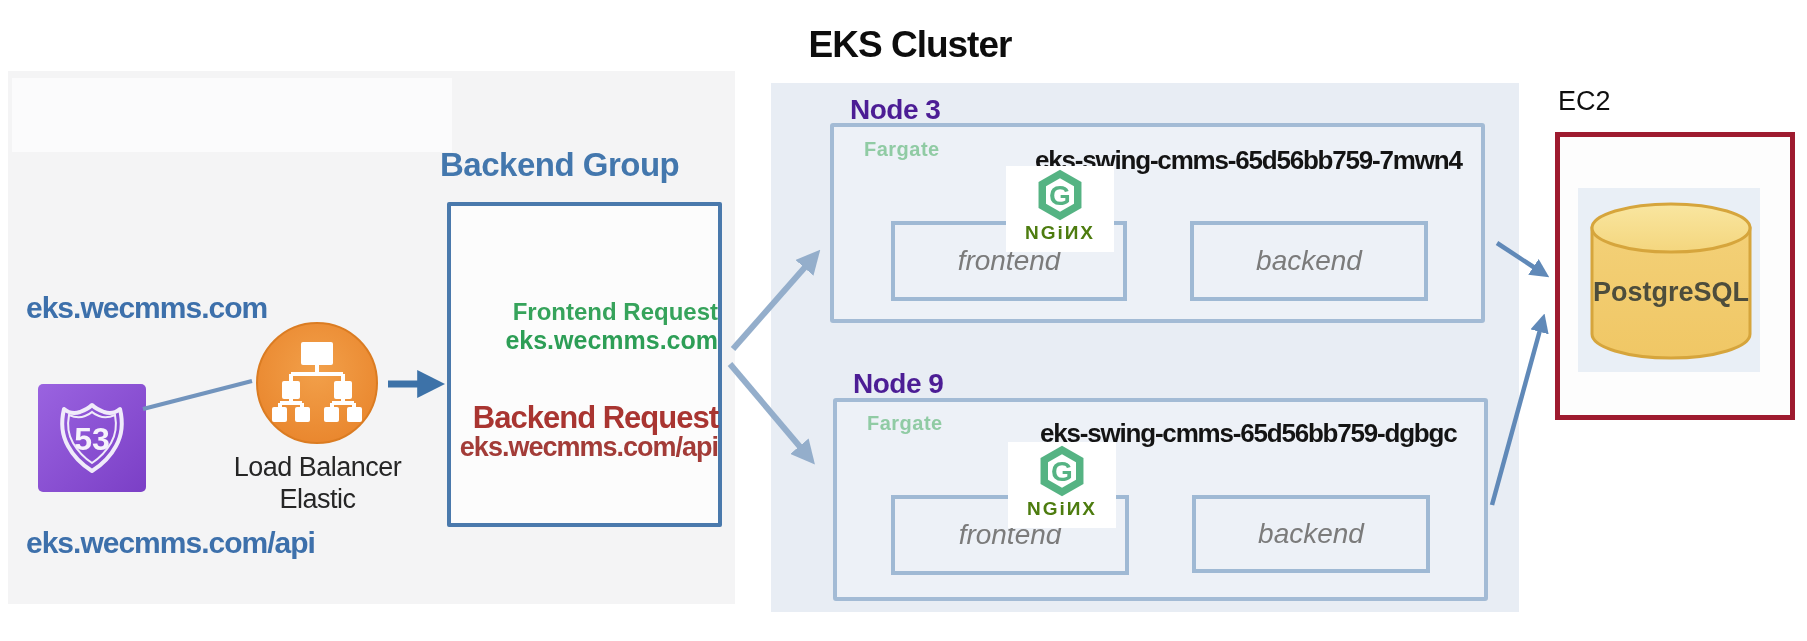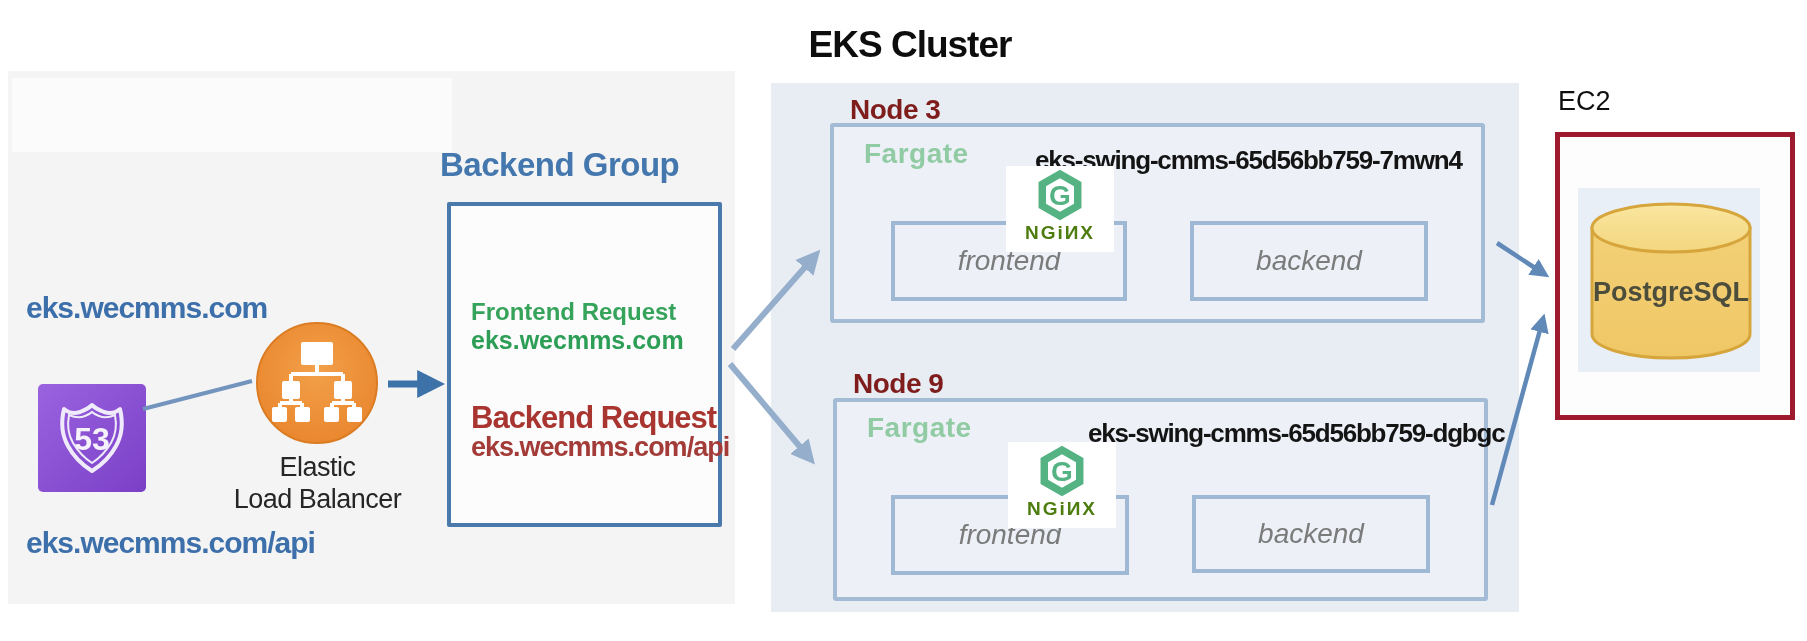--- a/index.html
+++ b/index.html
@@ -20,34 +20,34 @@
   .dns-text{font-size:30px;font-weight:bold;color:#3d70ab;letter-spacing:-1px;white-space:nowrap;}
   .dns-top{left:26px;top:291px;}
   .dns-bottom{left:26px;top:526px;}
   .elb-caption{left:225px;top:452px;width:185px;text-align:center;
     font-size:27px;color:#262626;line-height:1.18;letter-spacing:-0.5px;}
 
   
   .tg-title{left:440px;top:146px;width:280px;font-size:33px;font-weight:bold;color:#4377ad;letter-spacing:-0.5px;}
   .tg-box{left:447px;top:202px;width:267px;height:317px;background:#fcfcfc;
     border:4px solid #4a79ac;border-radius:2px;}
-  .tg-content{position:absolute;left:0;width:100%;text-align:left;margin-left:20px;}
+  .tg-content{position:absolute;left:0;width:100%;text-align:right;}
   .tg-front-label{top:92px;font-size:24px;font-weight:bold;color:#36a35b;}
   .tg-front-host{top:120px;font-size:25px;font-weight:bold;color:#2d9e56;}
   .tg-back-label{top:194px;font-size:31px;font-weight:bold;color:#a93531;letter-spacing:-1px;}
   .tg-back-host{top:226px;font-size:27px;font-weight:bold;color:#a33c38;letter-spacing:-1px;}
 
   
-  .node-label{font-size:28px;font-weight:bold;color:#7f1d1d;letter-spacing:-0.5px;}
+  .node-label{font-size:28px;font-weight:bold;color:#4c1d95;letter-spacing:-0.5px;}
   .node-box{background:#edf1f7;border:4px solid #a3bbd5;border-radius:3px;}
   .node3-label{left:850px;top:94px;}
   .node3-box{left:830px;top:123px;width:647px;height:192px;}
   .node4-label{left:853px;top:368px;}
   .node4-box{left:833px;top:398px;width:647px;height:195px;}
-  .fargate-label{font-size:28px;font-weight:bold;color:#90cba4;letter-spacing:0.5px;}
+  .fargate-label{font-size:20px;font-weight:bold;color:#90cba4;letter-spacing:0.5px;}
   .pod-name{font-size:26px;font-weight:bold;color:#141414;letter-spacing:-1.2px;white-space:nowrap;margin-top:8px;}
   .container-box{position:absolute;border:4px solid #9fb9d4;background:transparent;
     display:flex;align-items:center;justify-content:center;font-style:italic;}
   .container-label{font-size:28px;color:#7b7b7b;letter-spacing:0;}
 
   
   .nginx-logo{background:#ffffff;display:flex;flex-direction:column;align-items:center;
     justify-content:flex-start;}
   .nginx-wordmark{font-size:19px;font-weight:bold;color:#4d7c0f;letter-spacing:2px;margin-top:-2px;}
 
@@ -119,22 +119,22 @@
         <rect x="27" y="60" width="18" height="18" rx="2"></rect>
         <rect x="79" y="60" width="18" height="18" rx="2"></rect>
         <rect x="17" y="86" width="15" height="15" rx="2"></rect>
         <rect x="40" y="86" width="15" height="15" rx="2"></rect>
         <rect x="69" y="86" width="15" height="15" rx="2"></rect>
         <rect x="92" y="86" width="15" height="15" rx="2"></rect>
       </g>
     </svg>
   </div>
   <div class="abs elb-caption">
+    <div>Load Balancer</div>
     <div>Elastic</div>
-    <div>Load Balancer</div>
   </div>
 
   <div class="abs tg-title">Backend Group</div>
   <div class="abs tg-box">
     <div class="tg-content tg-front-label">Frontend Request</div>
     <div class="tg-content tg-front-host">eks.wecmms.com</div>
     <div class="tg-content tg-back-label">Backend Request</div>
     <div class="tg-content tg-back-host">eks.wecmms.com/api</div>
   </div>
 
@@ -153,21 +153,21 @@
       <polygon points="30,4 53,17 53,45 30,58 7,45 7,17" fill="#55b383"></polygon>
       <polygon points="30,13 45,21.5 45,40.5 30,49 15,40.5 15,21.5" fill="#ffffff"></polygon>
       <text x="30" y="42" text-anchor="middle" font-size="30" font-weight="bold" fill="#55b383">G</text>
     </svg>
     <div class="nginx-wordmark">NGiИX</div>
   </div>
 
   <div class="abs node-label node4-label">Node 9</div>
   <div class="abs node-box node4-box"></div>
   <div class="abs fargate-label" style="left:867px;top:412px;">Fargate</div>
-  <div class="abs pod-name" style="left:1088px;top:410px;">eks-swing-cmms-65d56bb759-dgbgc</div>
+  <div class="abs pod-name" style="left:1040px;top:410px;">eks-swing-cmms-65d56bb759-dgbgc</div>
   <div class="abs container-box" style="left:891px;top:495px;width:230px;height:72px;">
     <span class="container-label">frontend</span>
   </div>
   <div class="abs container-box" style="left:1192px;top:495px;width:230px;height:70px;">
     <span class="container-label">backend</span>
   </div>
   <div class="abs nginx-logo" style="left:1008px;top:442px;width:108px;height:86px;">
     <svg width="56" height="58" viewBox="0 0 60 62">
       <polygon points="30,4 53,17 53,45 30,58 7,45 7,17" fill="#55b383"></polygon>
       <polygon points="30,13 45,21.5 45,40.5 30,49 15,40.5 15,21.5" fill="#ffffff"></polygon>

